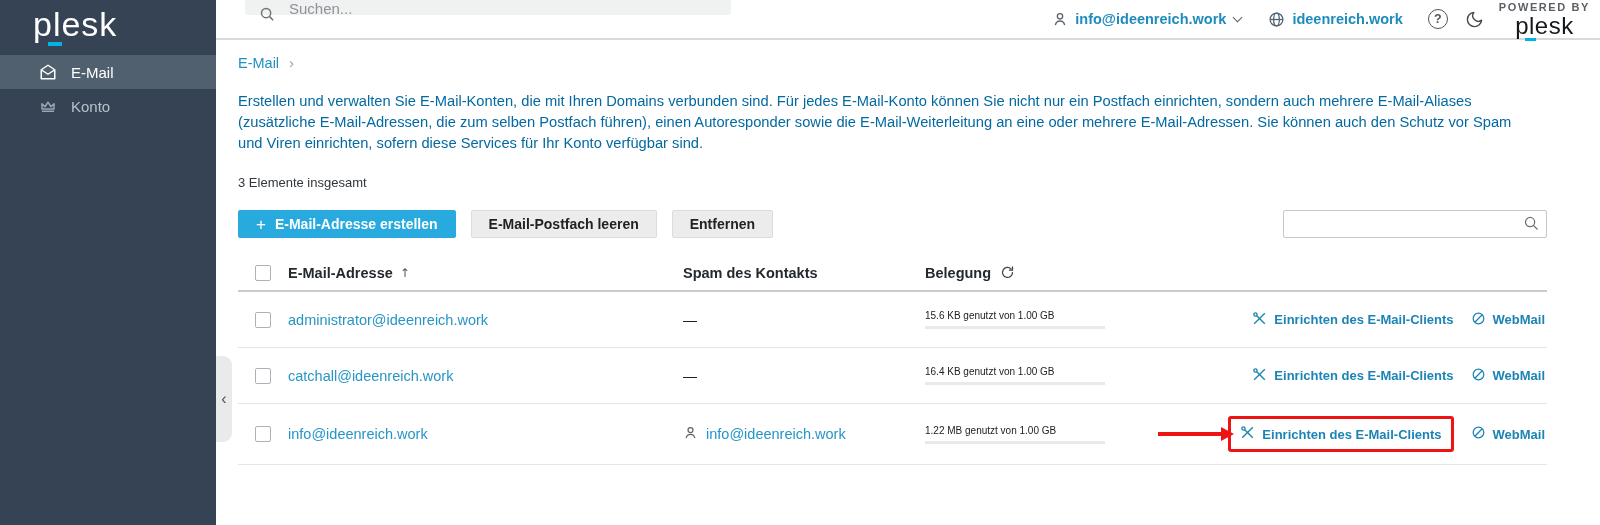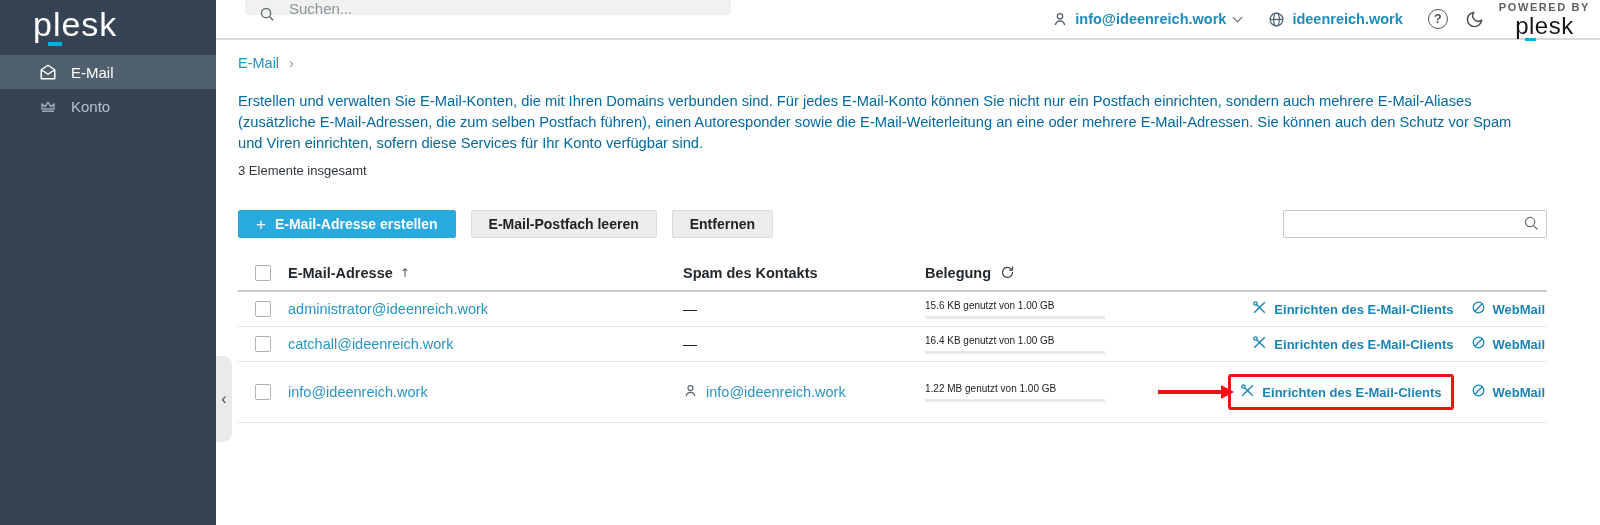--- a/index.html
+++ b/index.html
@@ -48,21 +48,21 @@
   .powered-logo { font-size:24px; color:#14181c; font-weight:500; letter-spacing:.5px; line-height:1.05; }
   .powered-dash { position:absolute; left:10px; bottom:-2px; width:11px; height:3px; background:#00b3e3; }
 
   
   .breadcrumb { position:absolute; left:238px; top:54px; display:flex; gap:10px; align-items:center;
                 font-size:14.5px; }
   .bc-link { color:#2191c0; }
   .bc-sep { color:#99a0a6; font-size:15px; }
   .description { position:absolute; left:238px; top:91px; width:1286px; font-size:14.7px;
                  line-height:20.8px; color:#0369a1; }
-  .items-total { position:absolute; left:238px; top:163px; font-size:13px; color:#30363c; }
+  .items-total { position:absolute; left:238px; top:175px; font-size:13px; color:#30363c; }
 
   .toolbar { position:absolute; left:238px; top:210px; display:flex; gap:15px; }
   .btn { height:28px; padding:0 17px; font-size:14px; font-weight:600; border-radius:2px;
          display:flex; align-items:center; cursor:pointer; }
   .btn-primary { background:#28aade; color:#fff; border:1px solid #28aade; gap:9px; }
   .btn-plus { font-weight:400; font-size:17px; line-height:1; }
   .btn-secondary { background:#ececec; color:#222; border:1px solid #dcdcdc; }
 
   .filter-box { position:absolute; left:1283px; top:210px; width:264px; height:28px; }
   .filter-input { width:100%; height:100%; border:1px solid #c4c8cb; border-radius:2px;
@@ -73,21 +73,21 @@
   .table { position:absolute; left:238px; top:255px; width:1309px; }
   .thead, .trow { display:grid; grid-template-columns:50px 395px 242px 235px 1fr; align-items:center; }
   .thead { height:37px; border-bottom:2px solid #c6cbd0; font-size:14.5px; font-weight:700; color:#24292e; }
   .th-email { display:flex; align-items:center; }
   .sort-arrow { font-size:12px; color:#555; margin-left:7px; font-weight:400;
                 font-family:"DejaVu Sans",sans-serif; }
   .th-usage { display:flex; align-items:center; }
   .refresh-btn { margin-left:9px; display:inline-flex; cursor:pointer; }
   .checkbox { width:16px; height:16px; border:1px solid #aeb2b6; border-radius:2px; background:#fff;
               margin-left:17px; cursor:pointer; }
-  .trow { border-bottom:1px solid #e4e6e8; position:relative; height:35px; }
+  .trow { border-bottom:1px solid #e4e6e8; position:relative; height:56px; }
   .trow.tall { height:61px; }
   .email-link { color:#2795c6; font-size:14.5px; }
   .dash { color:#222; font-size:14px; }
   .contact-cell { display:flex; align-items:center; gap:8px; }
   .contact-link { color:#2795c6; font-size:14.5px; }
   .usage-cell { display:flex; flex-direction:column; }
   .usage-text { font-size:10px; color:#222; }
   .usage-bar { width:180px; height:3px; background:#e7e9ea; margin-top:5px; }
   .actions { display:flex; align-items:center; justify-content:flex-end; gap:17px; padding-right:2px; }
   .action-link { display:flex; align-items:center; gap:7px; color:#1b84b5; font-size:13px; font-weight:700; }

